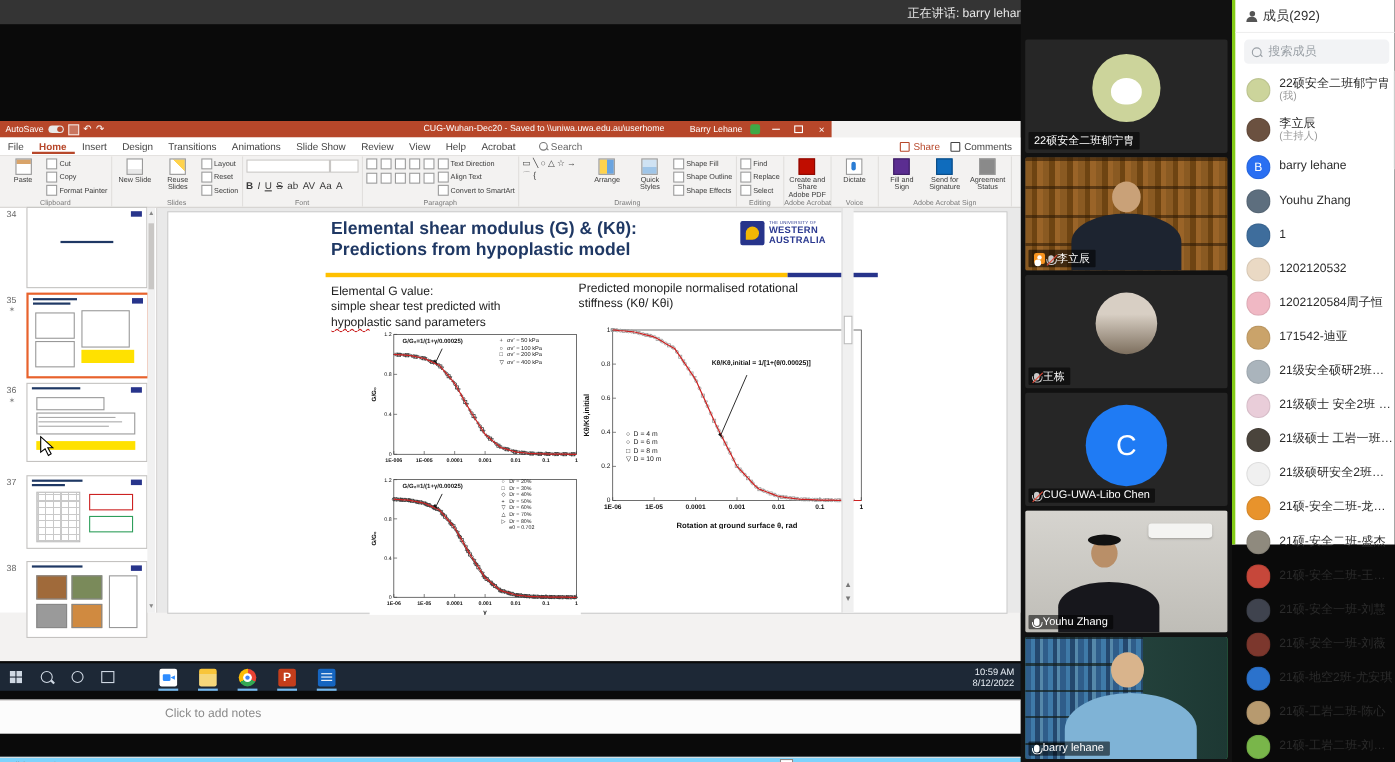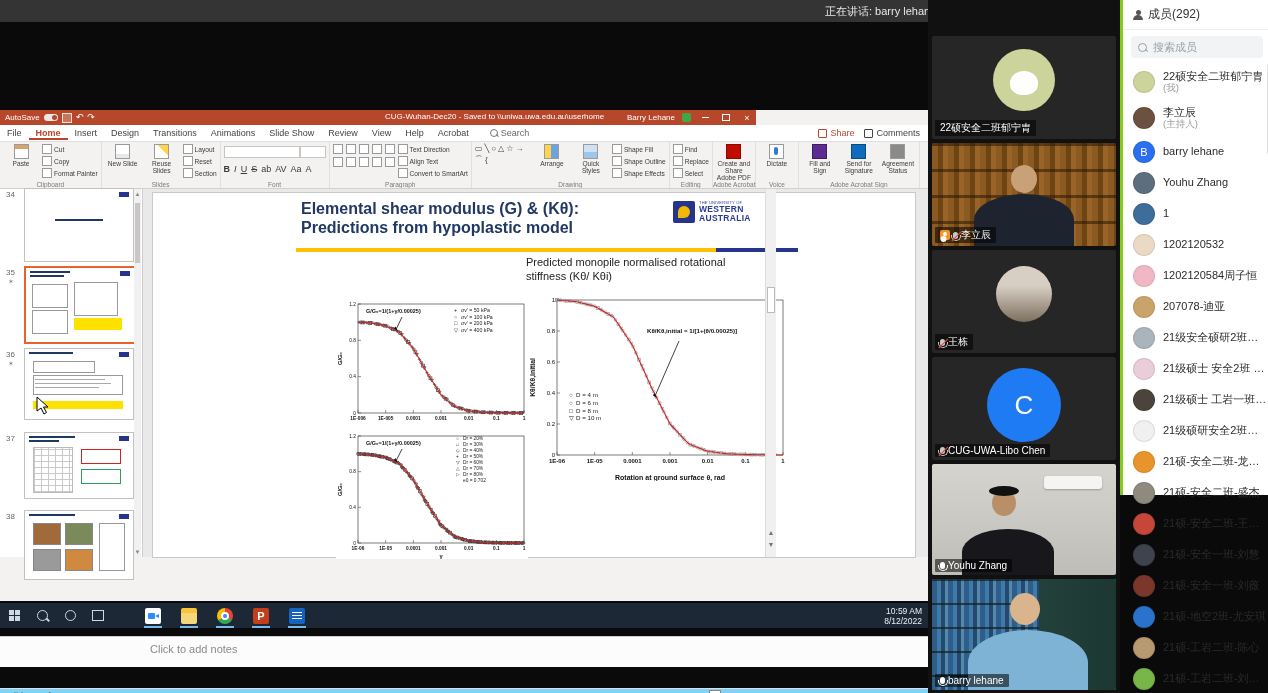--- a/index.html
+++ b/index.html
@@ -535,20 +535,25 @@
           <span class="crest"></span>
           <span class="logo-text">
             <div class="t1">THE UNIVERSITY OF</div>
             <div class="t2">WESTERN</div>
             <div class="t3">AUSTRALIA</div>
           </span>
         </div>
         <div class="rule-y"></div>
         <div class="rule-b"></div>
 
+        <div class="slide-para" style="left:148px;top:65px;">
+          <div>Elemental G value:</div>
+          <div>simple shear test predicted with</div>
+          <div><span class="wavy">hypoplastic</span><span> sand parameters</span></div>
+        </div>
         <div class="slide-para" style="left:373px;top:62px;">
           <div>Predicted monopile normalised rotational</div>
           <div>stiffness (Kθ/ Kθi)</div>
         </div>
 
         <div class="chartbox" id="cb1" style="left: 183px; top: 106px; width: 192px; height: 126px; position: absolute;">
             <svg width="192" height="126">
               <rect x="22" y="5" width="166" height="109" fill="#fff" stroke="#444" stroke-width="0.7"></rect>
               <line x1="22" y1="114" x2="25" y2="114" stroke="#444" stroke-width="0.6"></line>
               <text x="20" y="115.8" text-anchor="end" font-size="4.8" fill="#111">0</text>
@@ -1226,21 +1231,21 @@
         </div>
         <div class="mrow">
           <span class="mavatar" style="background: rgb(240, 184, 196);"></span>
           <span class="mtext">
             <span class="mname">1202120584周子恒</span>
           </span>
         </div>
         <div class="mrow">
           <span class="mavatar" style="background: rgb(202, 163, 106);"></span>
           <span class="mtext">
-            <span class="mname">207078-迪亚</span>
+            <span class="mname">171542-迪亚</span>
           </span>
         </div>
         <div class="mrow">
           <span class="mavatar" style="background: rgb(170, 180, 188);"></span>
           <span class="mtext">
             <span class="mname">21级安全硕研2班代维</span>
           </span>
         </div>
         <div class="mrow">
           <span class="mavatar" style="background: rgb(233, 205, 217);"></span>

